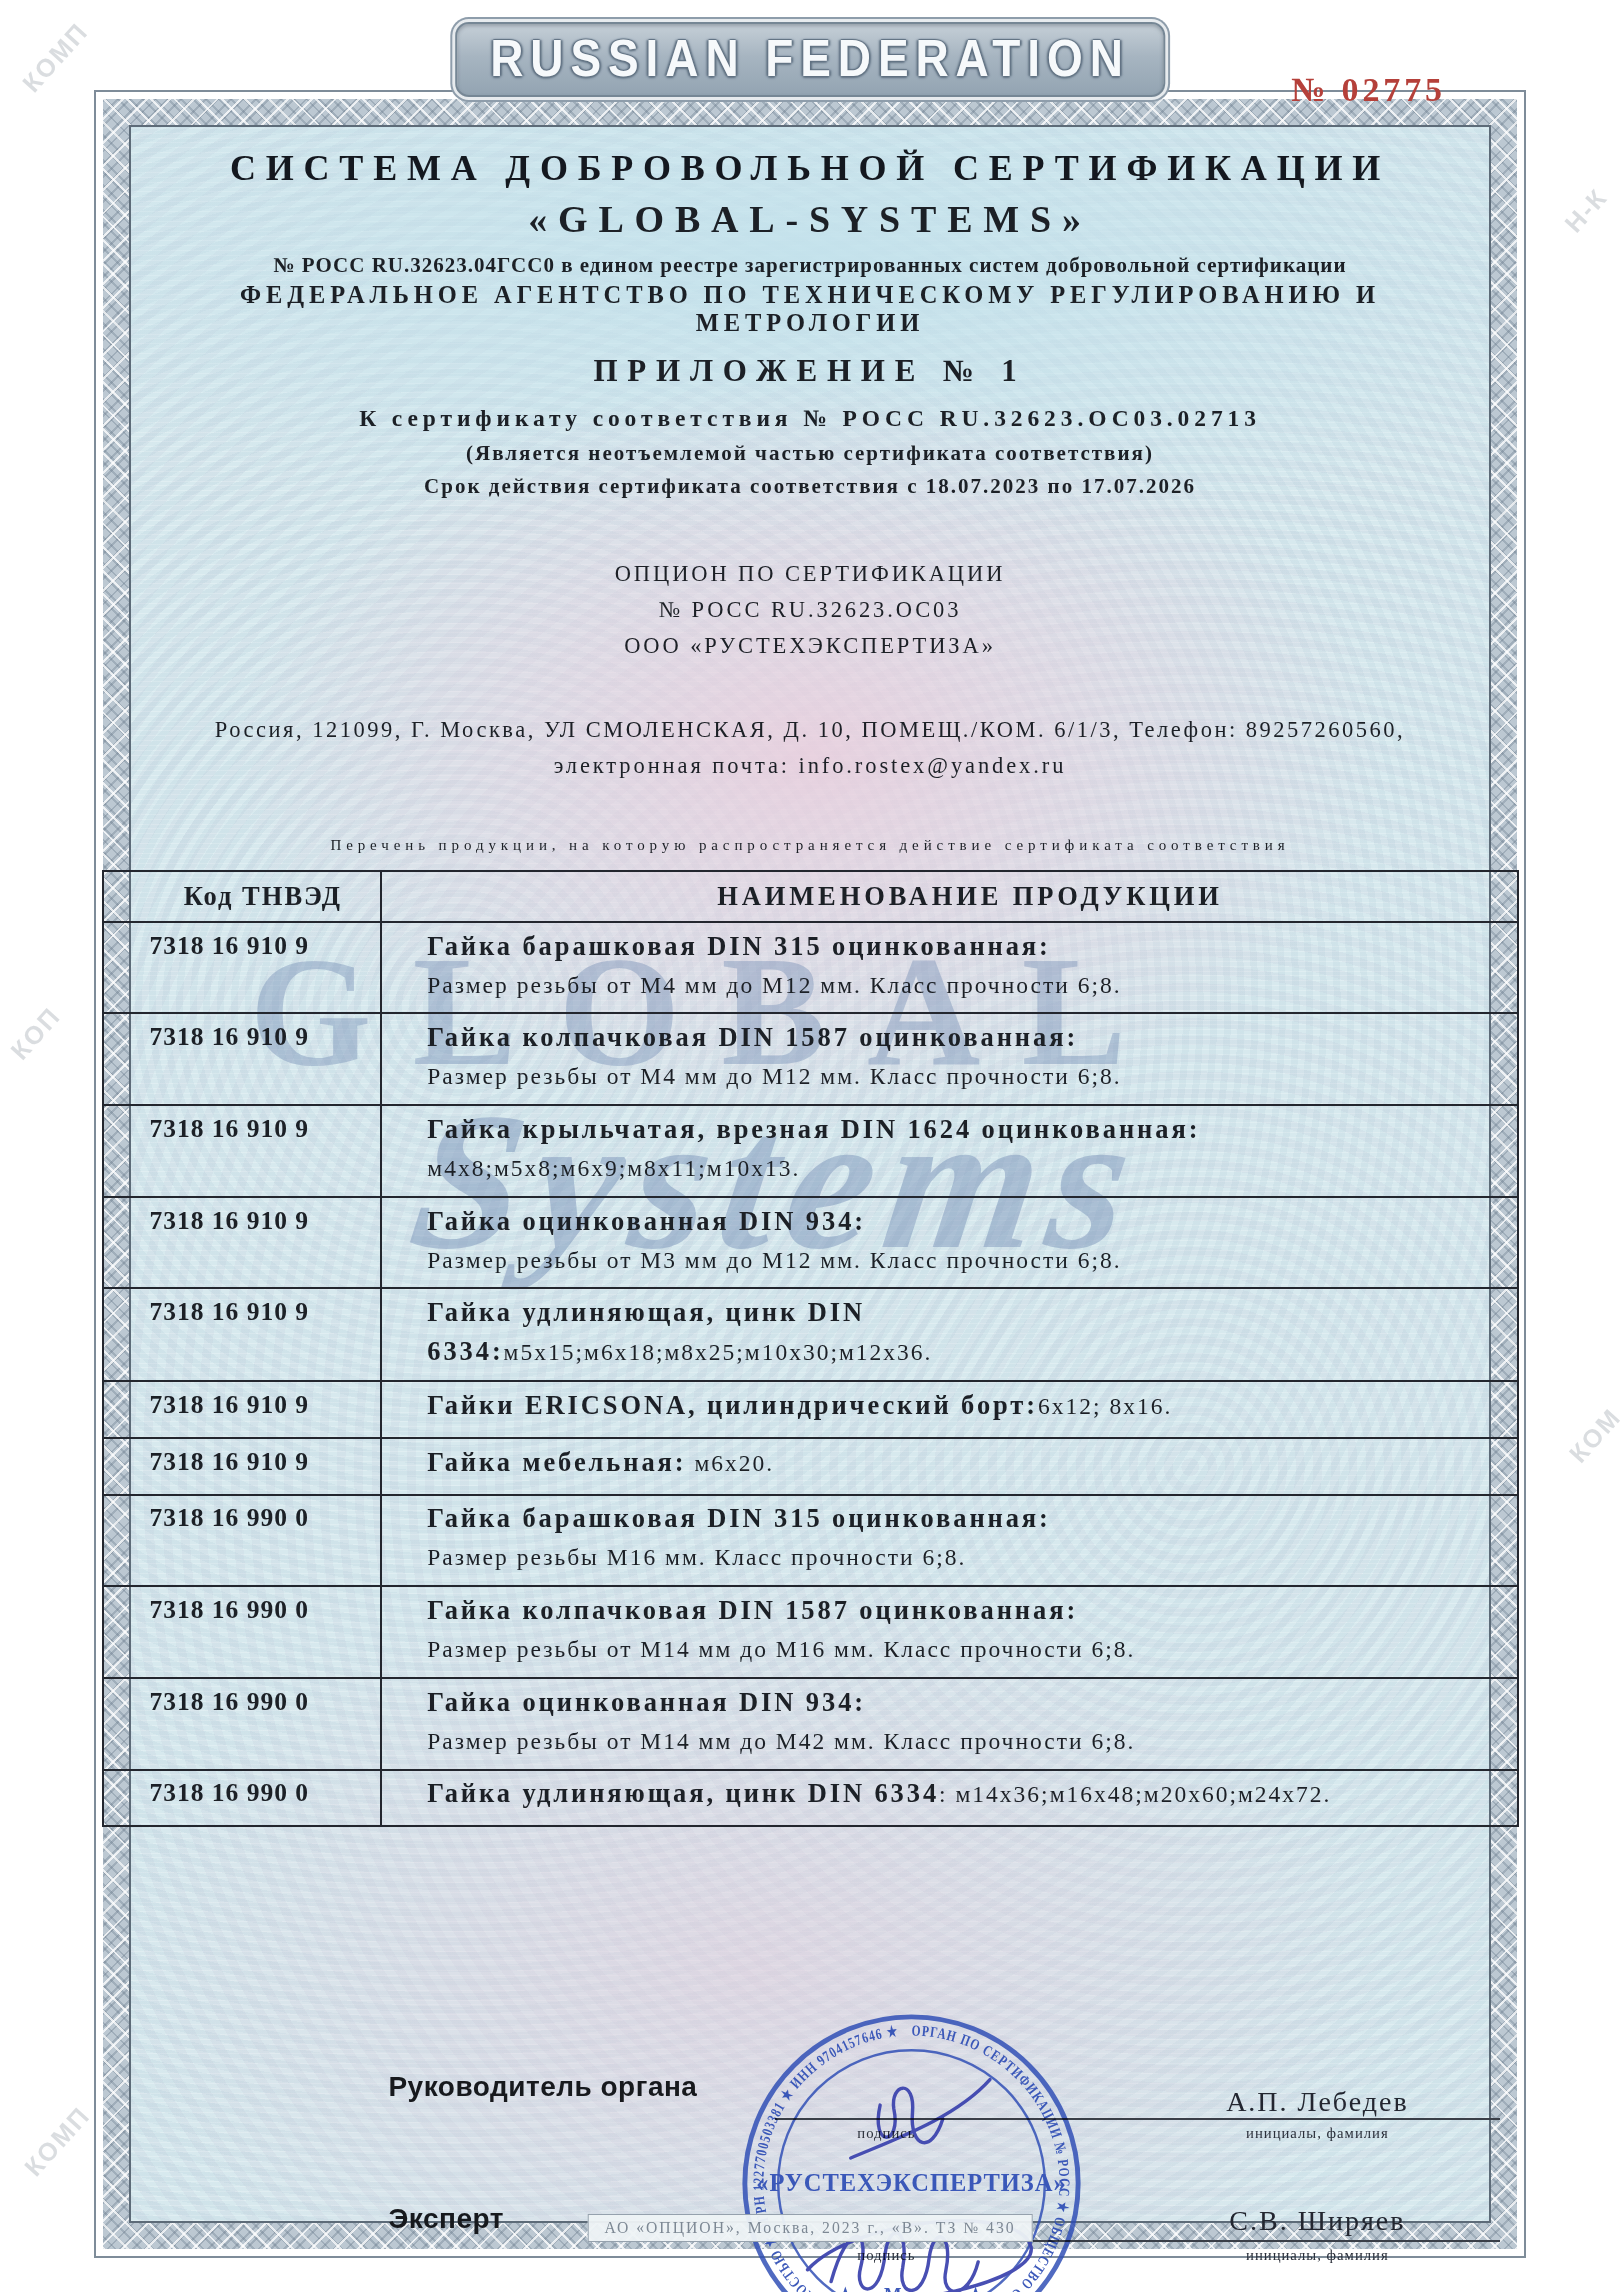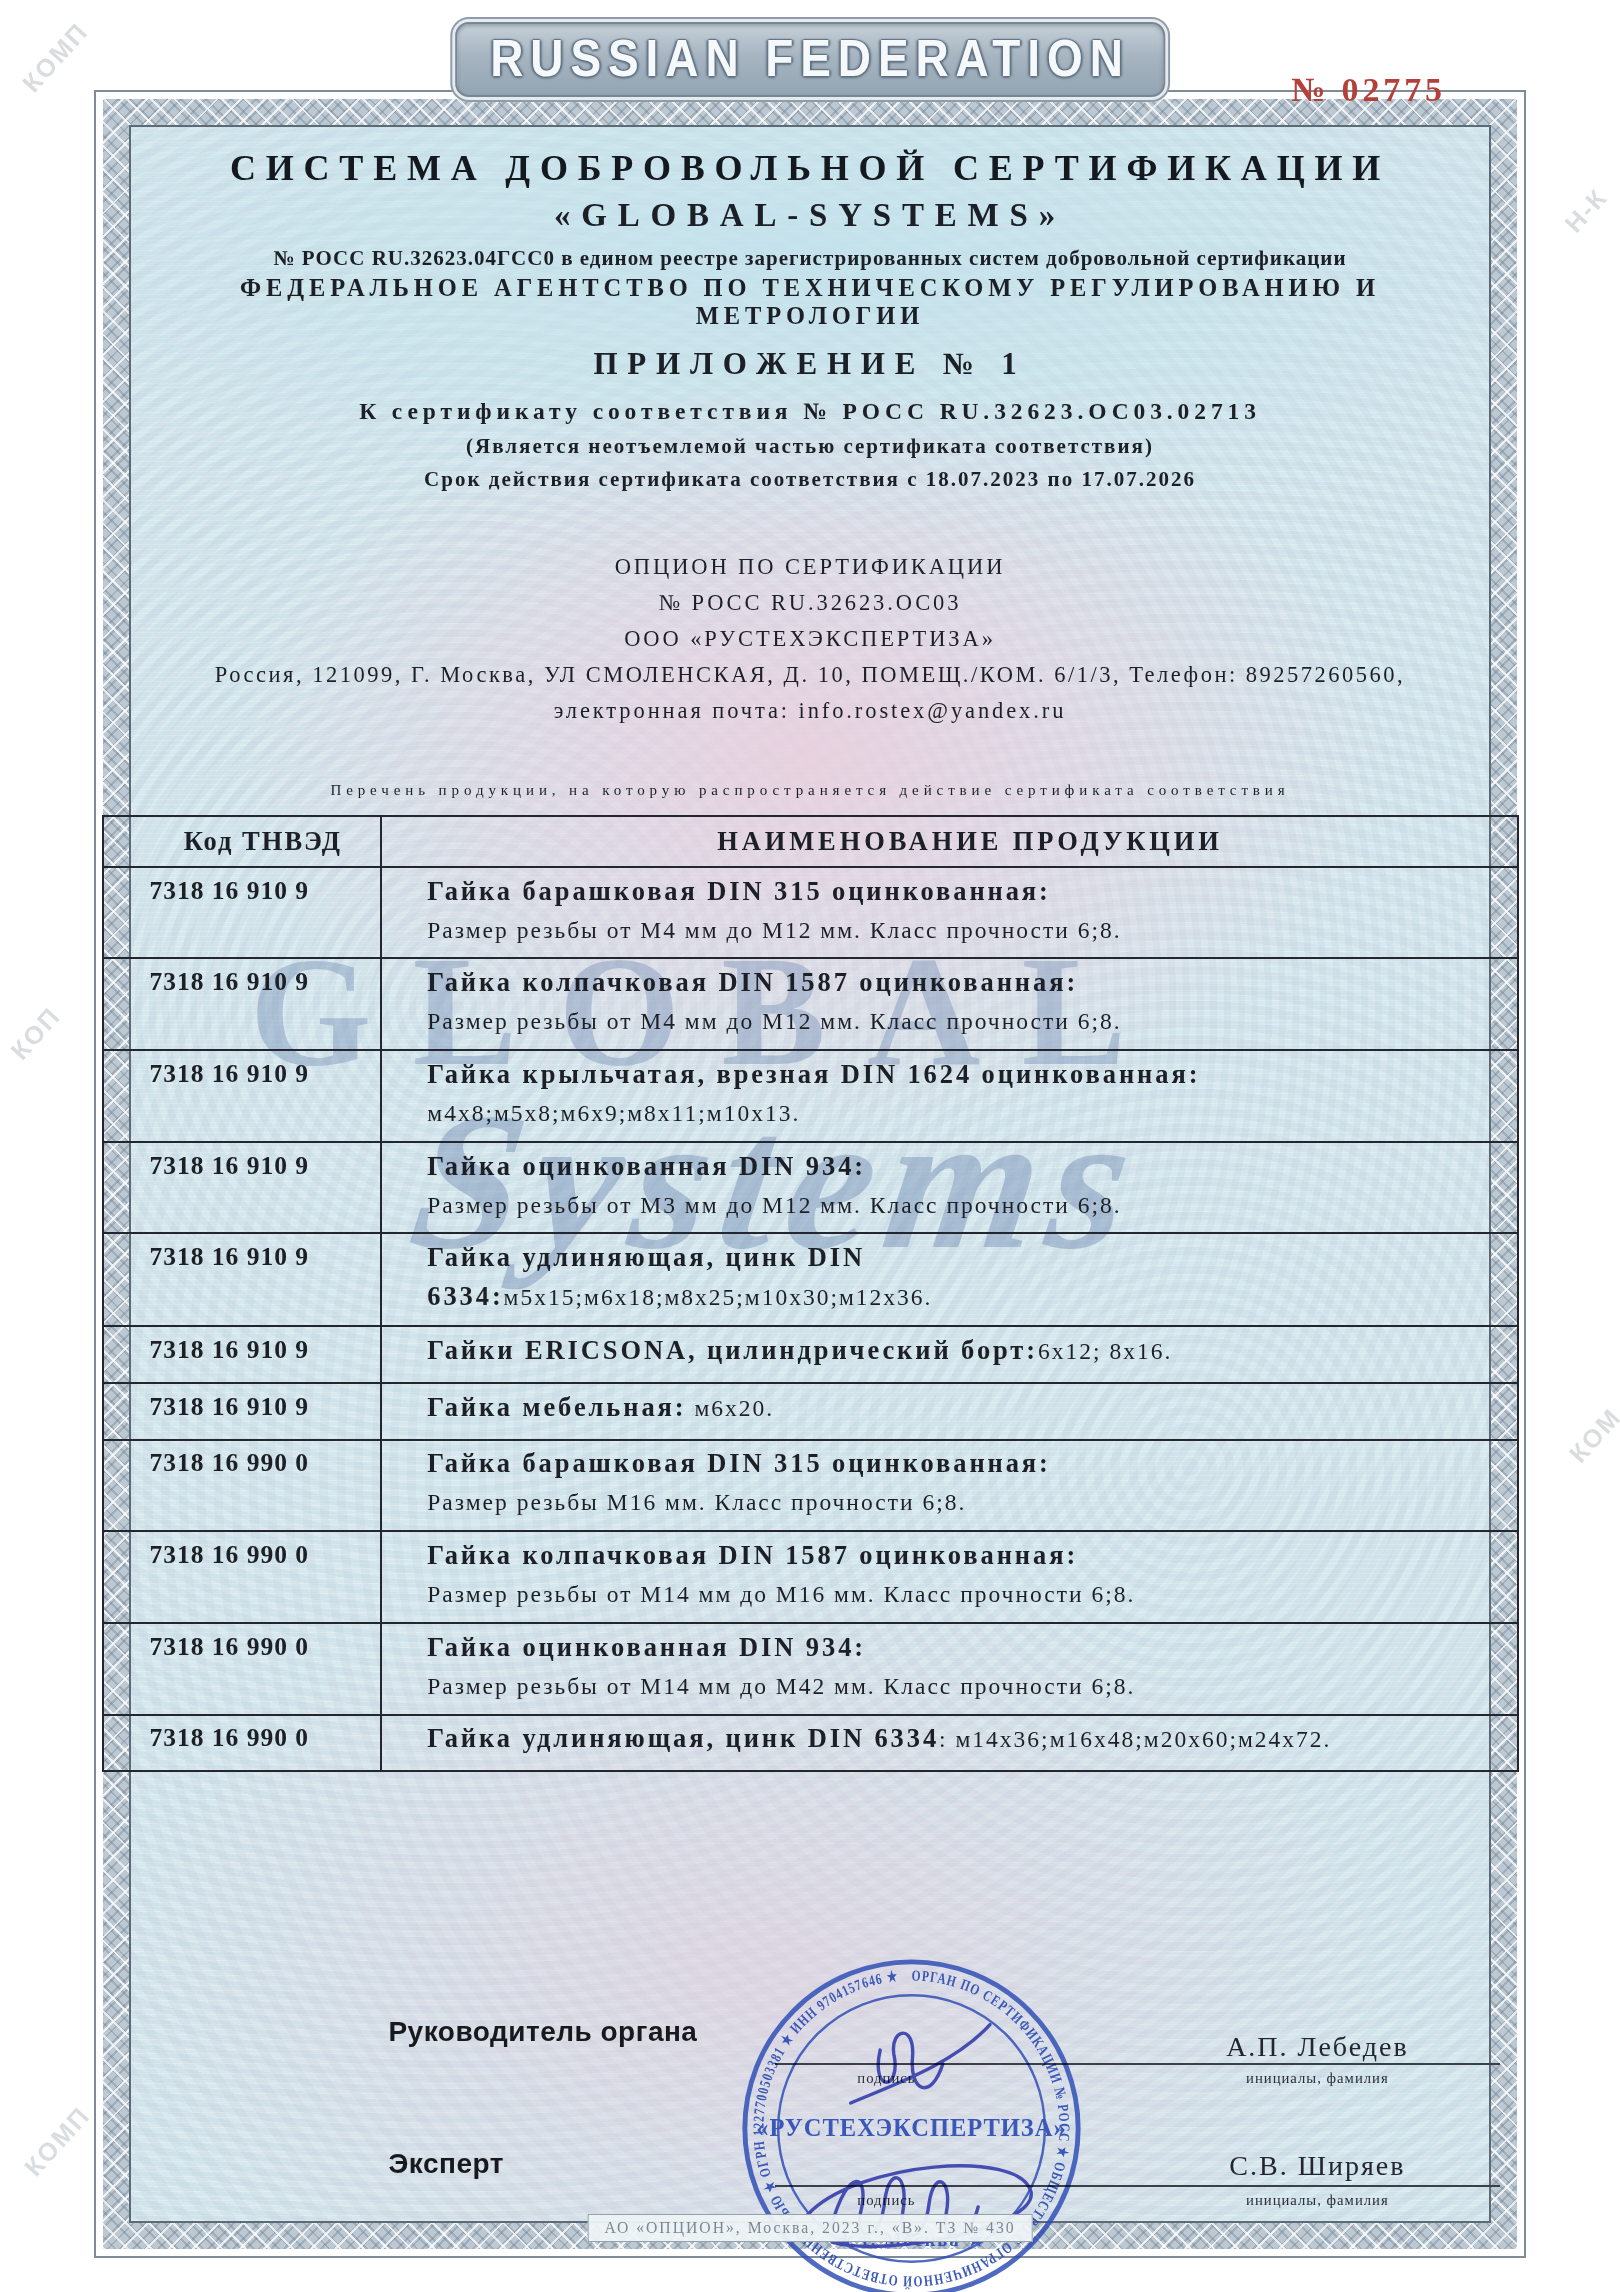--- a/index.html
+++ b/index.html
@@ -57,29 +57,29 @@
     text-shadow:0 2px 2px #5f7080, 0 -1px 1px #5f7080, 2px 0 2px #5f7080, -2px 0 2px #5f7080;
     white-space:nowrap;
   }
   .serial{
     position:absolute;top:71px;right:174px;z-index:9;
     font-size:34px;font-weight:bold;color:#b5403a;letter-spacing:3.9px;white-space:nowrap;
   }
   
   .center{text-align:center;}
   .title{margin-top:19.6px;font-size:36px;font-weight:bold;letter-spacing:9.8px;color:#14181f;}
-  .brand{margin-top:7.8px;font-size:33px;font-weight:bold;letter-spacing:10.8px;}
+  .brand{margin-top:7.8px;font-size:38px;font-weight:bold;letter-spacing:10.8px;}
   .registry{margin-top:11.8px;font-size:21px;font-weight:bold;letter-spacing:1px;}
   .agency{margin-top:3.9px;font-size:24.5px;font-weight:bold;letter-spacing:4.9px;}
   .annex{margin-top:15.7px;font-size:31px;font-weight:bold;letter-spacing:9.8px;}
   .certref{margin-top:15.7px;font-size:23.5px;font-weight:bold;letter-spacing:4.9px;}
   .integral{margin-top:8.8px;font-size:21px;font-weight:bold;letter-spacing:2px;}
   .validity{margin-top:8.8px;font-size:21px;font-weight:bold;letter-spacing:2px;}
   .org-block{margin-top:57px;font-size:22.5px;line-height:36px;letter-spacing:2.9px;}
-  .org-block .addr{letter-spacing:2.5px;}
+  .org-block .addr{letter-spacing:2.5px;margin-top:48px;}
   .list-heading{margin-top:53px;font-size:15px;font-weight:normal;letter-spacing:4.9px;}
   
   .wm{position:absolute;z-index:0;color:rgba(108,134,176,0.38);white-space:nowrap;pointer-events:none;}
   .wm1{left:118px;top:794px;font-size:157px;font-weight:bold;letter-spacing:41px;font-family:"Liberation Serif",serif;}
   .wm2{left:284px;top:941px;font-size:196px;font-weight:bold;font-style:italic;letter-spacing:11.8px;transform:skewX(-8deg);color:rgba(108,134,176,0.42);}
   
   table.products{
     position:relative;z-index:2;border-collapse:collapse;
     margin:15.7px -29px 0 -29px;width:calc(100% + 59px);
     background:transparent;table-layout:fixed;

